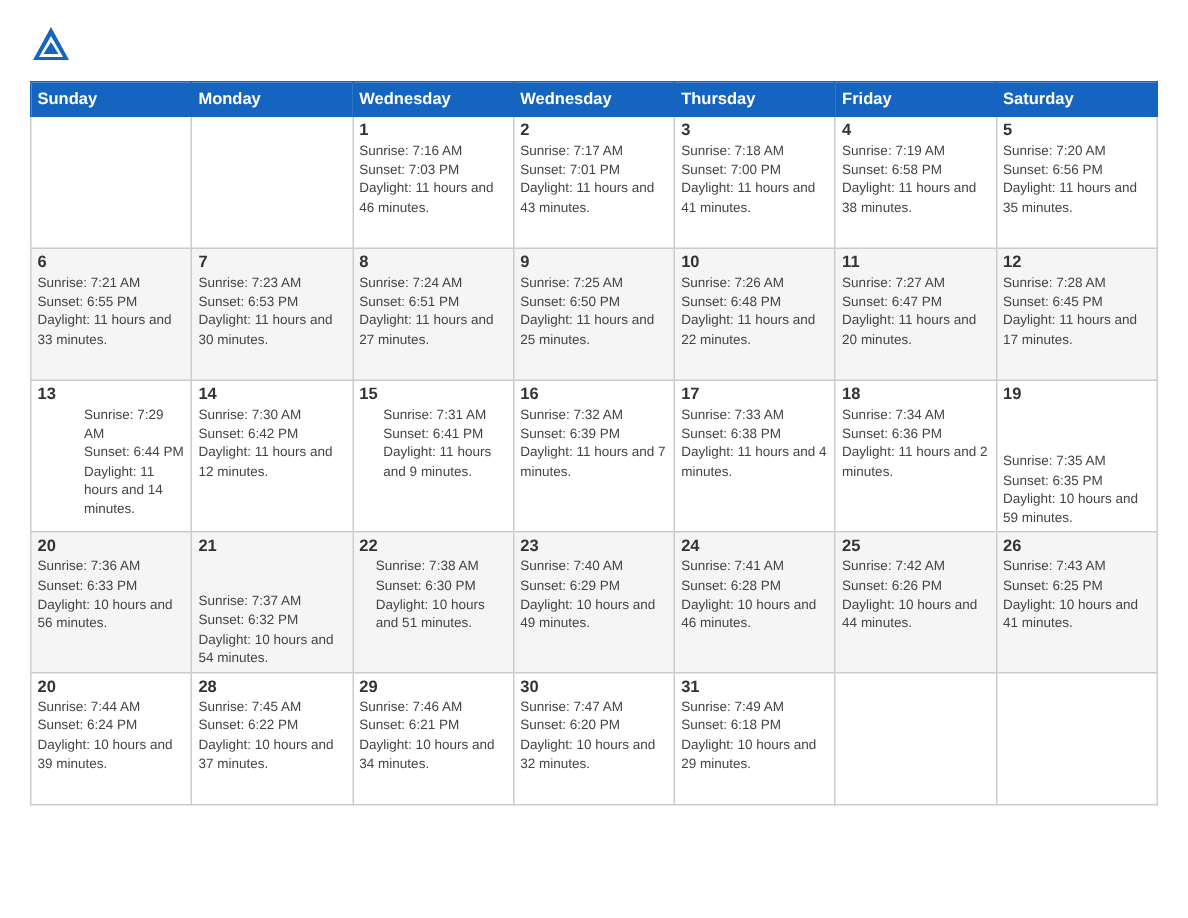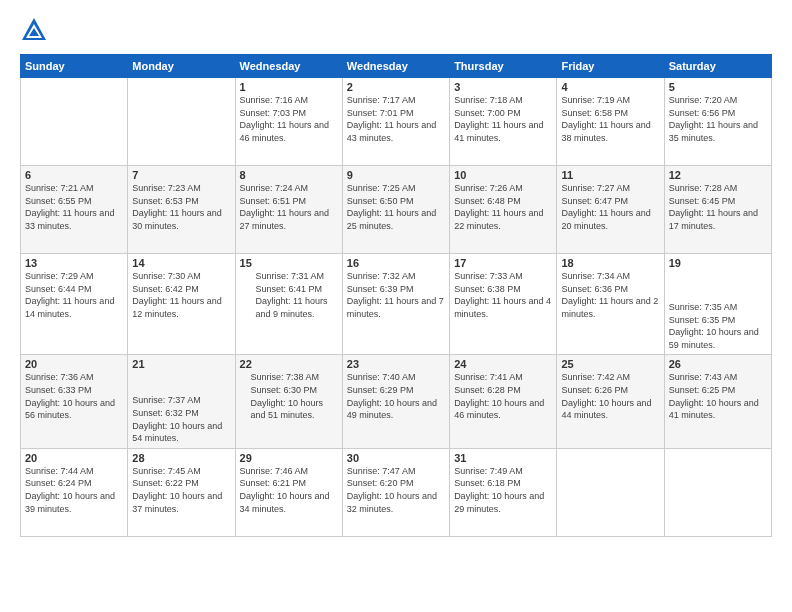--- a/index.html
+++ b/index.html
@@ -213,21 +213,21 @@
           <td>
             <span class="day-num">12</span>
             <div class="day-info" style="white-space: pre-line;">Sunrise: 7:28 AM
 Sunset: 6:45 PM
 Daylight: 11 hours and 17 minutes.</div>
           </td>
         </tr>
         <tr>
           <td>
             <span class="day-num">13</span>
-            <div class="day-info" style="white-space: pre-line;">Sunrise: 7:29 AM
+            <div class="day-info" style="white-space: pre-line; margin-left: 31px;">Sunrise: 7:29 AM
 Sunset: 6:44 PM
 Daylight: 11 hours and 14 minutes.</div>
           </td>
           <td>
             <span class="day-num">14</span>
             <div class="day-info" style="white-space: pre-line;">Sunrise: 7:30 AM
 Sunset: 6:42 PM
 Daylight: 11 hours and 12 minutes.</div>
           </td>
           <td>

